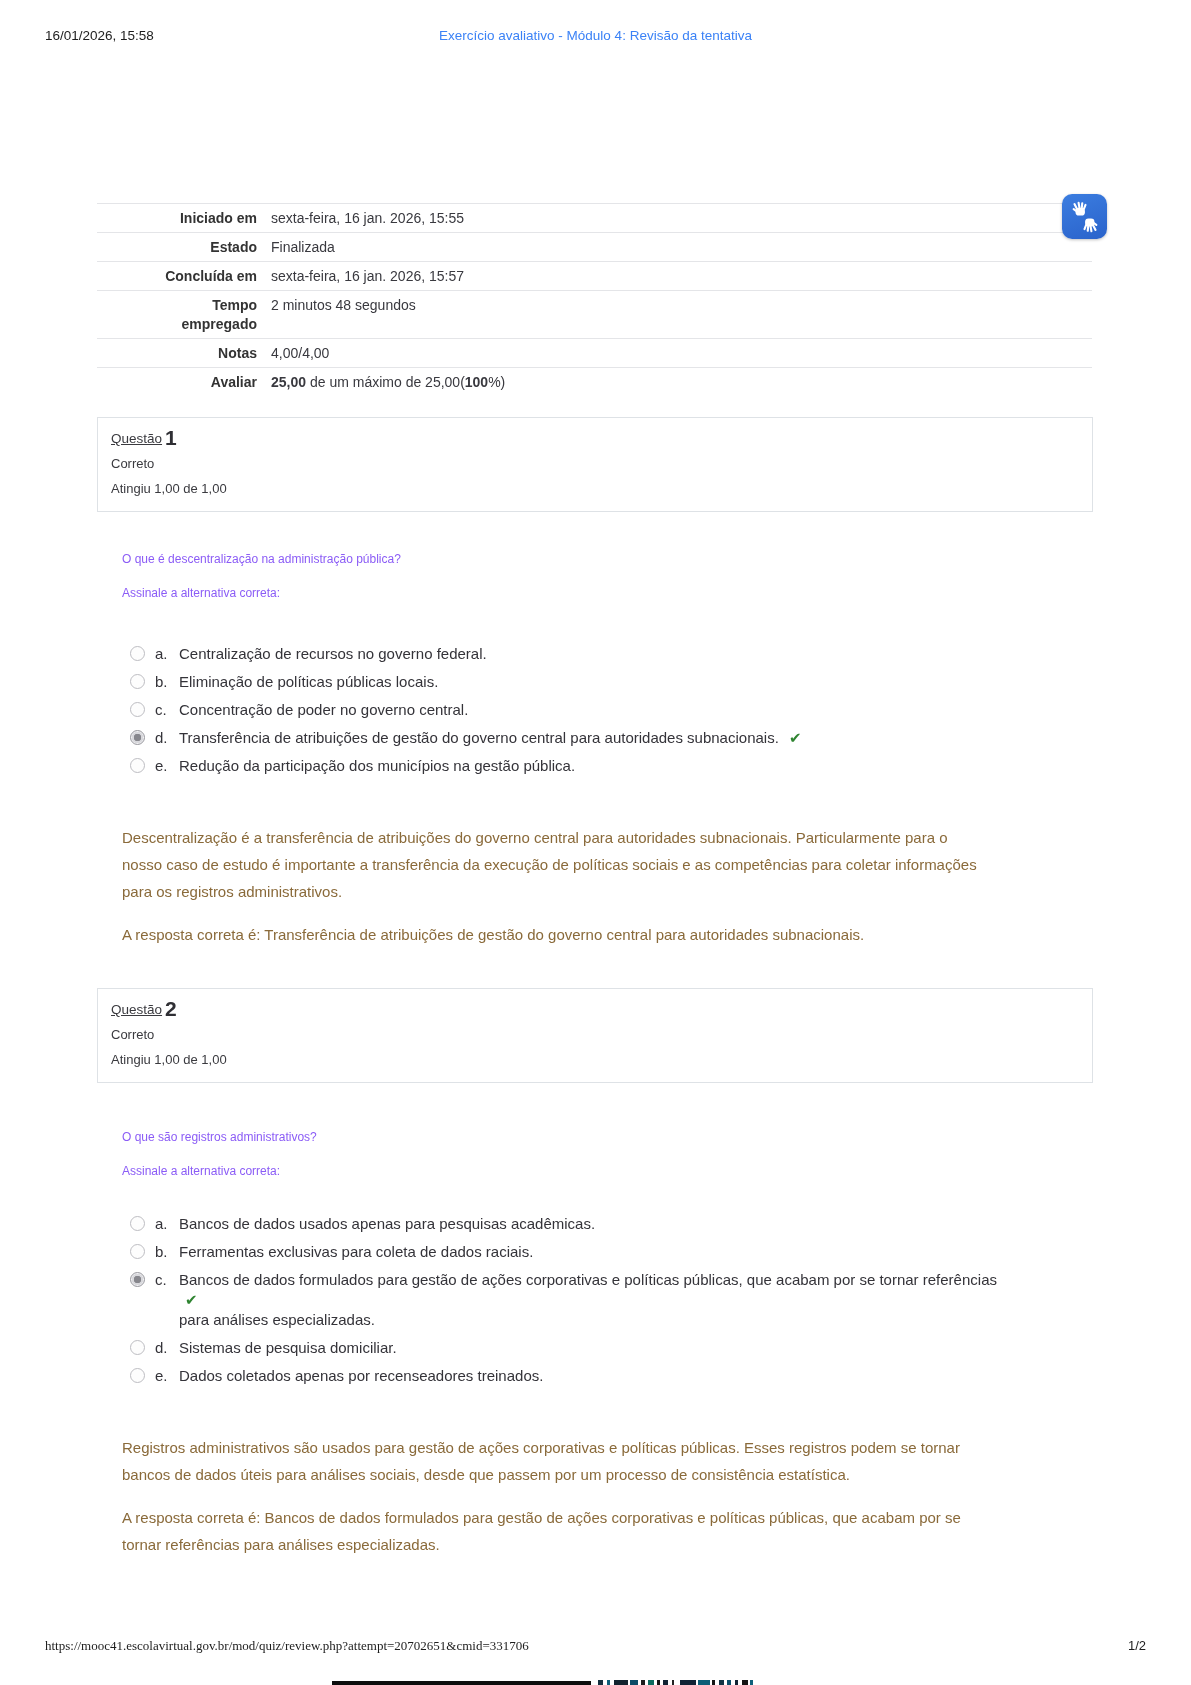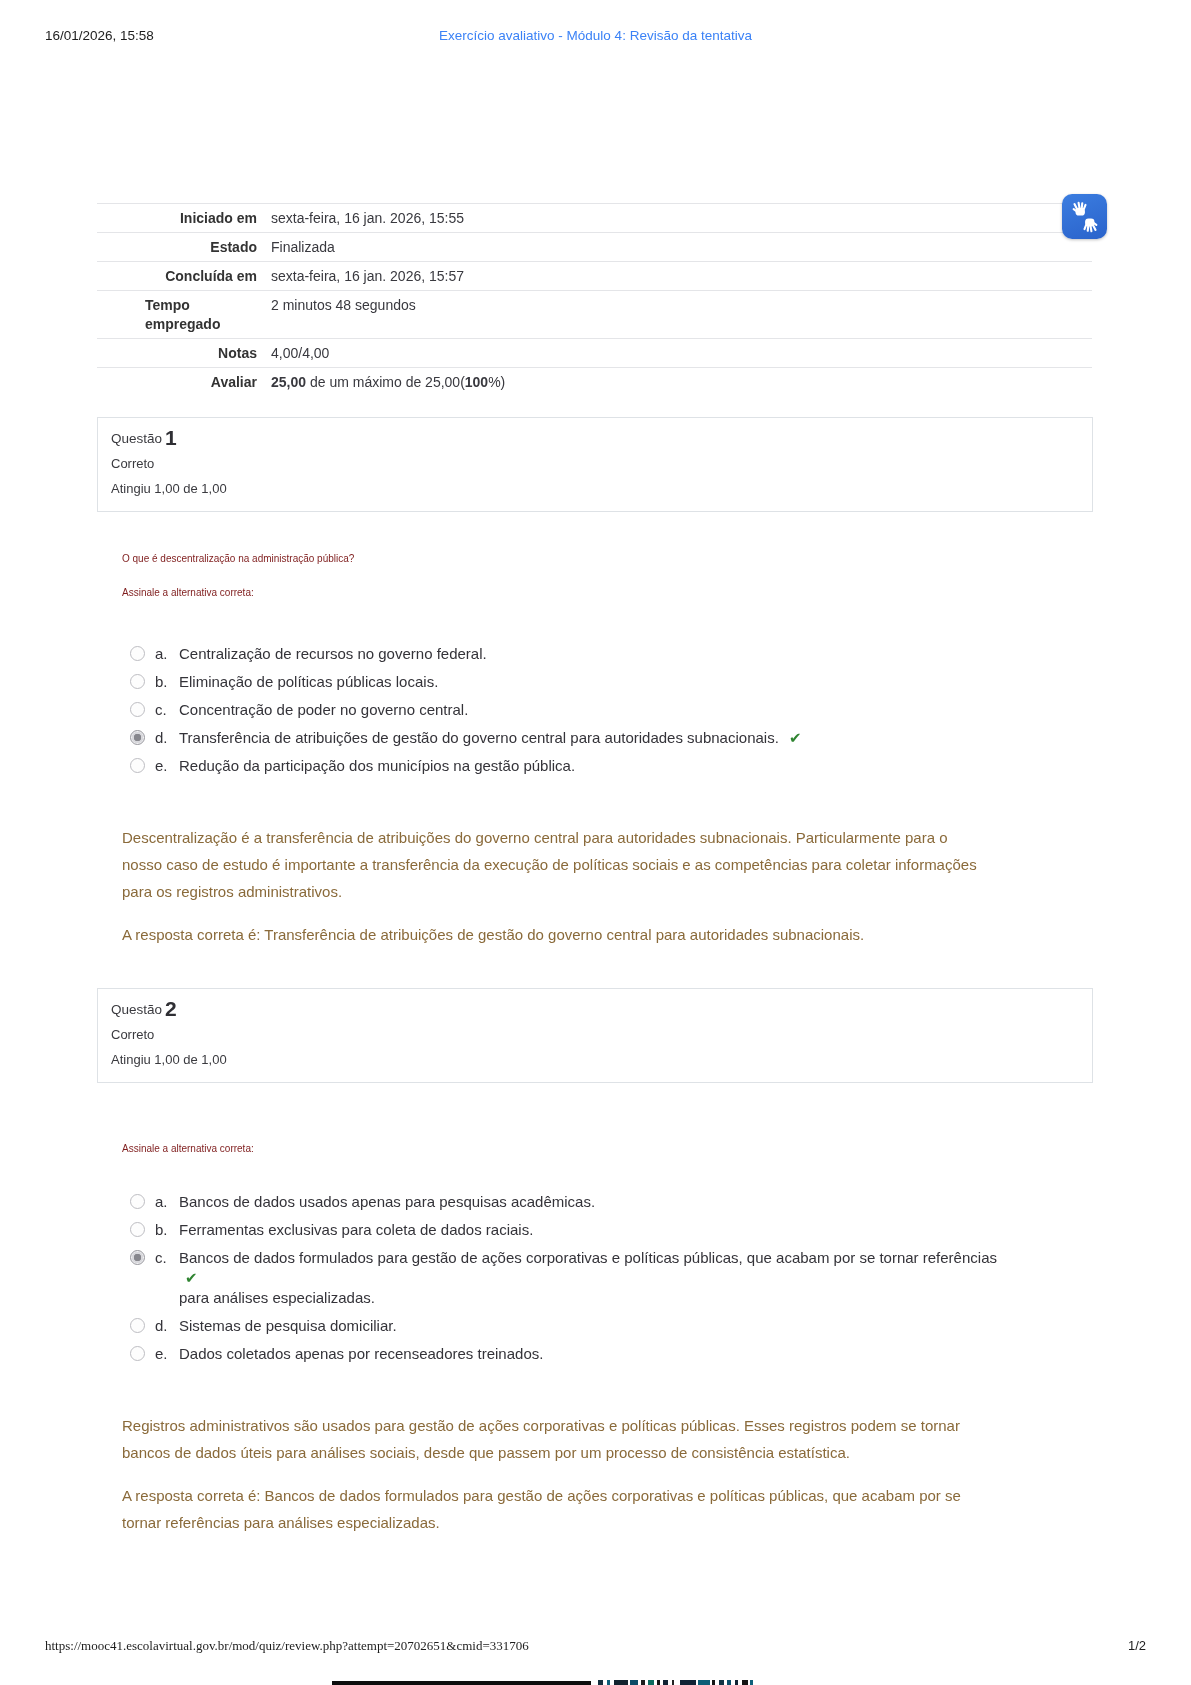--- a/index.html
+++ b/index.html
@@ -10,39 +10,39 @@
   
   .hdr-date { position:absolute; left:45px; top:28px; font-size:13.5px; color:#1d1d1d; }
   .hdr-title { position:absolute; left:0; right:0; top:28px; text-align:center; font-size:13.5px; color:#3b82f6; }
   .ftr-url { position:absolute; left:45px; top:1638px; font-size:13px; color:#1d1d1d;font-family:Liberation Serif, serif; }
   .ftr-page { position:absolute; right:45px; top:1638px; font-size:13px; color:#1d1d1d; }
 
   
   .summary { position:absolute; left:97px; top:203px; width:995px; font-size:14px; }
   .srow { display:flex; align-items:flex-start; border-top:1px solid #e4e5e8; padding:5px 0 4px 0; min-height:29px; }
   .srow .slabel { width:160px; text-align:right; font-weight:bold; color:#333; line-height:19px; }
-  .srow .slabel .inner { display:inline-block; max-width:112px; text-align:left; }
+  .srow .slabel .inner { display:inline-block; max-width:112px; text-align:right; }
   .srow .svalue { padding-left:14px; color:#39393f; line-height:19px; }
 
   
   .libras { position:absolute; left:1062px; top:194px; width:45px; height:45px; border-radius:10px;
             background:linear-gradient(160deg,#3b7de0 0%,#2a63cb 100%); box-shadow:0 1px 3px rgba(0,0,0,.25);
             display:flex; align-items:center; justify-content:center; cursor:pointer; }
 
   
   .qbox { position:absolute; left:97px; width:996px; height:95px; border:1px solid #dee2e6; background:#fff;
           padding:8px 13px; }
-  .qbox .qline1 { font-size:13.5px; color:#3a3a3f; }
+  .qbox .qline1 { font-size:13.5px; color:#3a3a3f;text-decoration:underline; }
   .qbox .qno { font-size:21px; font-weight:bold; color:#2f2f34; vertical-align:-2px; margin-left:3px; }
   .qbox .qstatus { font-size:13px; margin-top:6px; color:#3a3a3f; }
   .qbox .qgrade { font-size:13px; margin-top:10px; color:#3a3a3f; }
 
   
   .qcontent { position:absolute; left:122px; width:930px; }
-  .prompt, .instruction { font-size:10px; line-height:22px; color:#7f1d1d; }
+  .prompt, .instruction { font-size:12px; line-height:22px; color:#8b5cf6; }
   .instruction { margin-top:12px; }
   .options { margin-top:40px; }
   .options.q2 { margin-top:32px; }
   .opt { display:flex; align-items:flex-start; margin-bottom:8px; line-height:20px; }
   .radio { flex:0 0 15px; width:15px; height:15px; margin:2px 10px 0 8px; border-radius:50%;
            border:1px solid #bdbdc2; background:#fdfdfd; }
   .opt.selected .radio { border-color:#97979d;
            background:radial-gradient(circle at center,#87878d 0 3.5px,#d8d8dc 4px 5.5px,#f1f1f3 6px); }
   .letter { flex:0 0 24px; font-size:15px; color:#343339; }
   .otext { font-size:15px; color:#343339; max-width:820px; }
@@ -157,20 +157,21 @@
 
   <div class="qbox" style="top:988px;">
     <div class="qline1">
       <span>Questão</span><span class="qno">2</span>
     </div>
     <div class="qstatus">Correto</div>
     <div class="qgrade">Atingiu 1,00 de 1,00</div>
   </div>
 
   <div class="qcontent" style="top:1126px;">
+    <p class="prompt">O que são registros administrativos?</p>
     <p class="instruction">Assinale a alternativa correta:</p>
     <div class="options q2" id="q1-options">
         <div class="opt">
           <span class="radio"></span>
           <span class="letter">a.</span>
           <span class="otext">Bancos de dados usados apenas para pesquisas acadêmicas.</span>
         </div>
         <div class="opt">
           <span class="radio"></span>
           <span class="letter">b.</span>

